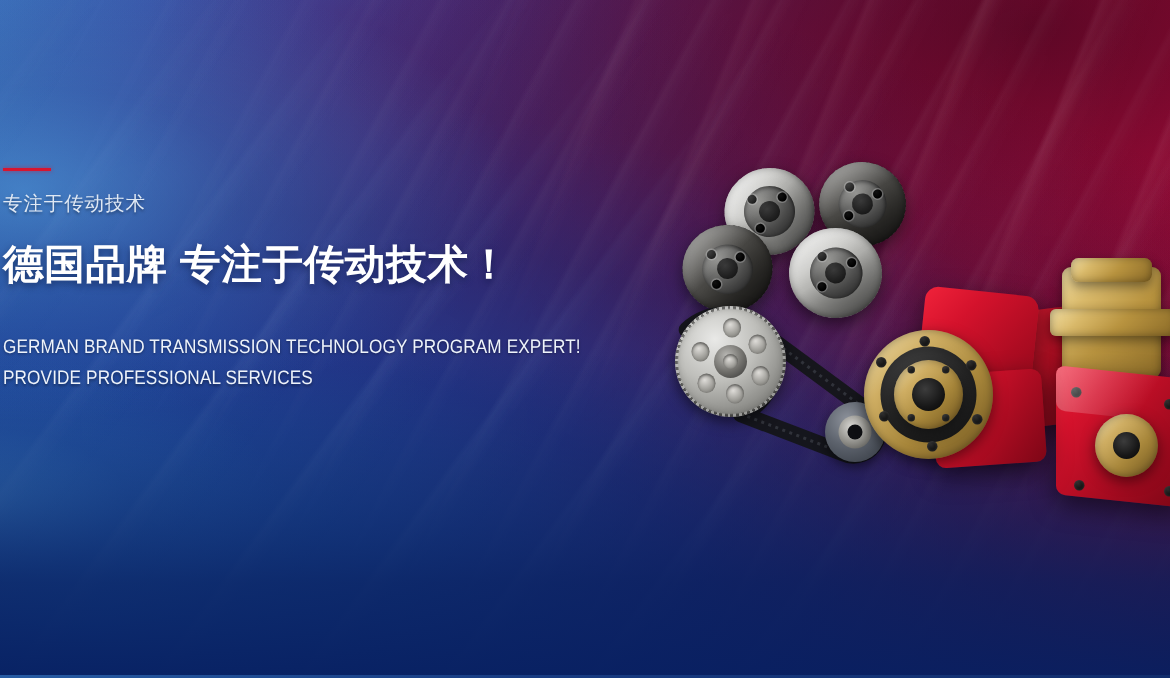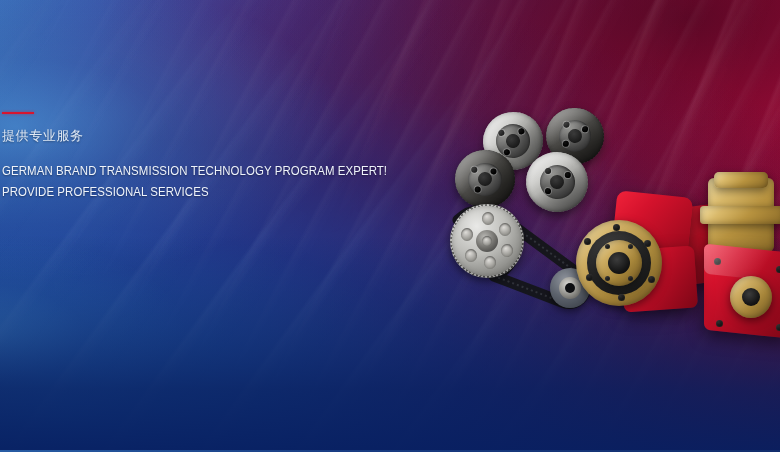--- a/index.html
+++ b/index.html
@@ -397,18 +397,19 @@
       <div class="gb-hole" style="left:35px;top:62px;width:5px;height:5px;"></div>
       <div class="gb-hole" style="left:58px;top:62px;width:5px;height:5px;"></div>
       <div class="gb-hole" style="left:58px;top:94px;width:5px;height:5px;"></div>
       <div class="gb-hole" style="left:35px;top:94px;width:5px;height:5px;"></div>
     </div>
 
   </div>
 
   <div class="copy">
     <div class="accent-rule"></div>
-    <div class="subtitle">提供专业服务</div>
+    <div class="subtitle">专注于传动技术</div>
+    <div class="headline">德国品牌 专注于传动技术！</div>
     <div class="eng">GERMAN BRAND TRANSMISSION TECHNOLOGY PROGRAM EXPERT!</div>
     <div class="eng">PROVIDE PROFESSIONAL SERVICES</div>
   </div>
 
 </div>
 
 </body></html>

